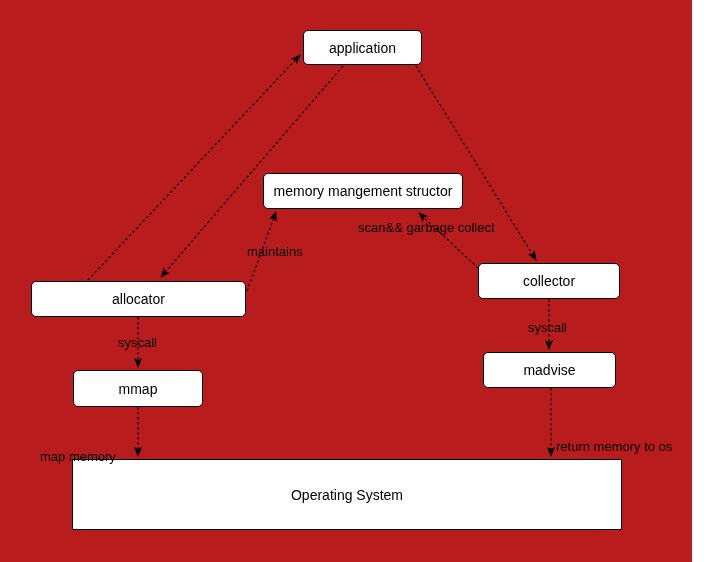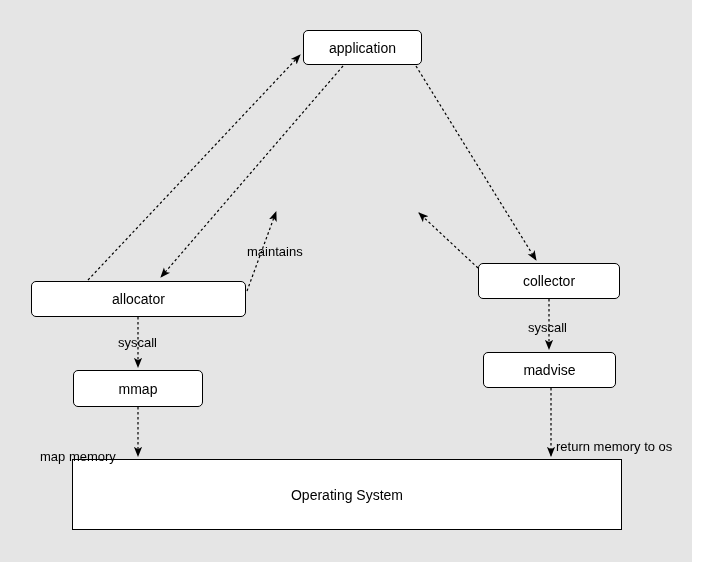--- a/index.html
+++ b/index.html
@@ -4,21 +4,21 @@
 <style>
   html, body {
     margin: 0;
     padding: 0;
     background: #ffffff;
   }
   .canvas {
     position: relative;
     width: 692px;
     height: 562px;
-    background: #e5e5e5;
+    background: #b91c1c;
     font-family: "Liberation Sans", sans-serif;
     color: #000000;
     overflow: hidden;
   }
   .edges-layer {
     position: absolute;
     left: 0;
     top: 0;
     width: 720px;
     height: 562px;
@@ -81,33 +81,35 @@
     <line x1="478" y1="268" x2="419" y2="213" marker-end="url(#arrow)"></line>
     <line x1="416" y1="66" x2="536" y2="260" marker-end="url(#arrow)"></line>
     <line x1="138" y1="317" x2="138" y2="367" marker-end="url(#arrow)"></line>
     <line x1="549" y1="299" x2="549" y2="349" marker-end="url(#arrow)"></line>
     <line x1="138" y1="407" x2="138" y2="456" marker-end="url(#arrow)"></line>
     <line x1="551" y1="388" x2="551" y2="456" marker-end="url(#arrow)"></line>
   </svg>
 
   <div class="node node-application">application</div>
 
+  <div class="node node-mms">memory mangement structor</div>
 
   <div class="node node-allocator">allocator</div>
 
   <div class="node node-collector">collector</div>
 
   <div class="node node-mmap">mmap</div>
 
   <div class="node node-madvise">madvise</div>
 
   <div class="node node-os">Operating System</div>
 
   <div class="edge-label lbl-maintains">maintains</div>
 
+  <div class="edge-label lbl-scan">scan&amp;&amp; garbage collect</div>
 
   <div class="edge-label lbl-syscall-left">syscall</div>
 
   <div class="edge-label lbl-syscall-right">syscall</div>
 
   <div class="edge-label lbl-map-memory">map memory</div>
 
   <div class="edge-label lbl-return-memory">return memory to os</div>
 
 </div>

